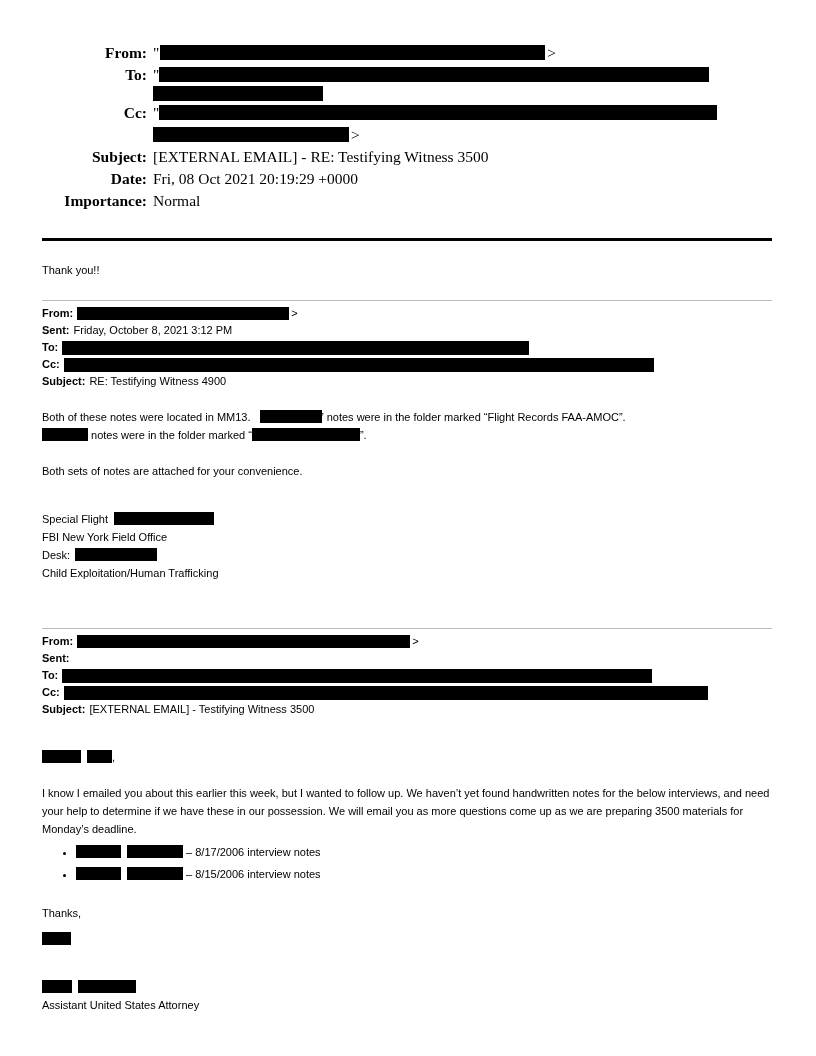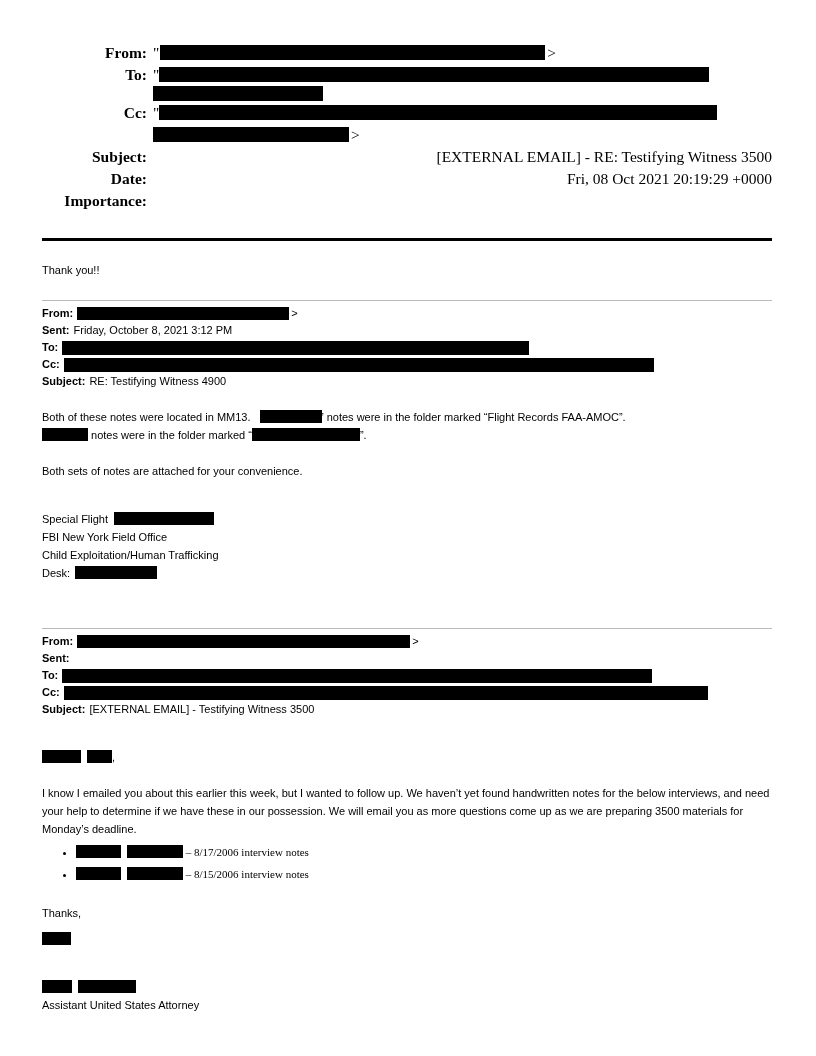--- a/index.html
+++ b/index.html
@@ -48,21 +48,20 @@
     white-space: nowrap;
   }
   .hdr-value {
     font-size: 15.5px;
     line-height: 21px;
     flex: 1 1 auto;
     position: relative;
   }
   .hdr-value.plain {
     white-space: pre;
-    text-align: right;
   }
   .rb-line {
     display: block;
     background: #000;
     height: 15px;
   }
 
   
   .from-val { display: flex; align-items: center; }
   .from-val .q { margin-right: 1px; }
@@ -119,21 +118,20 @@
   .mh-bar {
     display: inline-block;
     background: #000;
     height: 13px;
   }
   .mh-gt { margin-left: 2px; }
 
   ul.bullets {
     margin: 4px 0 0 0;
     padding-left: 34px;
-    font-family: Liberation Serif, serif;
   }
   ul.bullets li {
     line-height: 20px;
     margin-bottom: 2px;
   }
   .inline-bar {
     display: inline-block;
     background: #000;
     height: 13px;
     vertical-align: -2px;
@@ -194,20 +192,21 @@
       <div class="hdr-value plain">[EXTERNAL EMAIL] - RE: Testifying Witness 3500</div>
     </div>
 
     <div class="hdr-row">
       <div class="hdr-label">Date:</div>
       <div class="hdr-value plain">Fri, 08 Oct 2021 20:19:29 +0000</div>
     </div>
 
     <div class="hdr-row">
       <div class="hdr-label">Importance:</div>
+      <div class="hdr-value plain">Normal</div>
     </div>
 
   </div>
 
   <hr class="rule">
 
   <div class="body">
 
     <div class="para">Thank you!!</div>
 
@@ -248,24 +247,24 @@
       <div class="spacer-18"></div>
 
       <div class="para">Both sets of notes are attached for your convenience.</div>
 
       <div class="spacer-30"></div>
 
       <div class="sig-line">
         <span>Special Flight</span><span class="inline-bar" style="width:100px;margin-left:6px;"></span>
       </div>
       <div class="sig-line">FBI New York Field Office</div>
-      <div class="sig-line">Child Exploitation/Human Trafficking</div>
       <div class="sig-line">
         <span>Desk:</span><span class="inline-bar" style="width:82px;margin-left:5px;"></span>
       </div>
+      <div class="sig-line">Child Exploitation/Human Trafficking</div>
     </div>
 
     <hr class="thin-rule" style="margin-top:46px;">
 
     <div>
       <div class="mh-row">
         <span class="mh-label">From:</span>
         <span class="mh-bar" style="width:333px;"></span>
         <span class="mh-gt">&gt;</span>
       </div>

